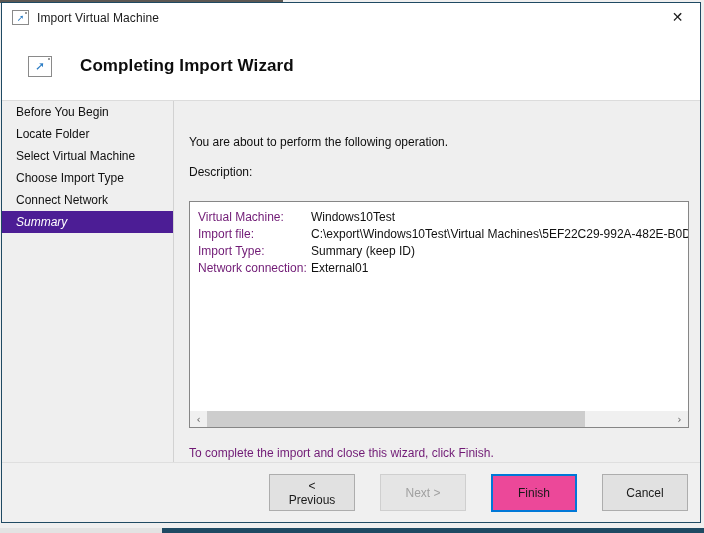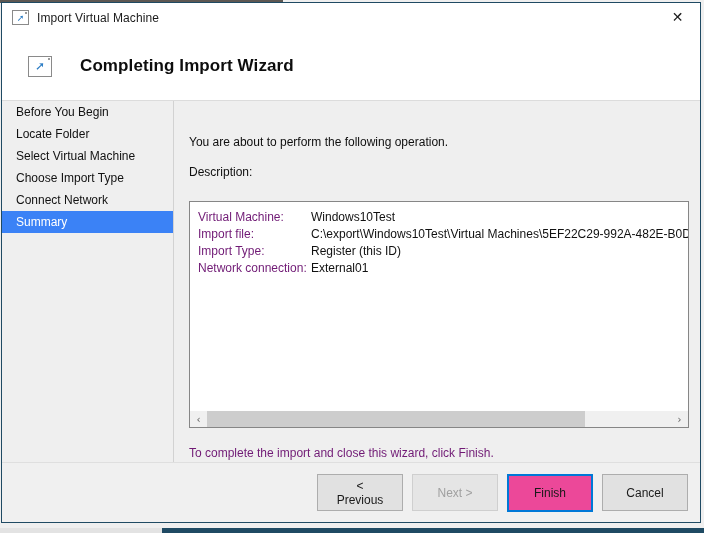--- a/index.html
+++ b/index.html
@@ -270,21 +270,21 @@
     border-top: 1px solid #dfdfdf;
     display: flex;
     align-items: center;
     justify-content: flex-end;
     padding-right: 12px;
     box-sizing: border-box;
   }
   .btn {
     width: 86px;
     height: 37px;
-    margin-left: 9px;
+    margin-left: 25px;
     background: #e1e1e1;
     border: 1px solid #adadad;
     box-sizing: border-box;
     font-family: "Liberation Sans", sans-serif;
     font-size: 12px;
     color: #1a1a1a;
     display: flex;
     align-items: center;
     justify-content: center;
     cursor: default;
@@ -333,21 +333,21 @@
   </div>
 
   <div class="body">
 
     <div class="sidebar">
       <div class="side-item">Before You Begin</div>
       <div class="side-item">Locate Folder</div>
       <div class="side-item">Select Virtual Machine</div>
       <div class="side-item">Choose Import Type</div>
       <div class="side-item">Connect Network</div>
-      <div class="side-item selected" style="background: #3b82f6;">Summary</div>
+      <div class="side-item selected" style="background: #4c1d95; font-style: italic;">Summary</div>
     </div>
 
     <div class="content">
       <div class="lead-text">You are about to perform the following operation.</div>
       <div class="desc-label">Description:</div>
 
       <div class="descbox">
         <div class="descbox-inner">
 
           <div class="desc-row">
@@ -355,21 +355,21 @@
             <div class="desc-val">Windows10Test</div>
           </div>
 
           <div class="desc-row">
             <div class="desc-key">Import file:</div>
             <div class="desc-val">C:\export\Windows10Test\Virtual Machines\5EF22C29-992A-482E-B0DA-9AA5</div>
           </div>
 
           <div class="desc-row">
             <div class="desc-key">Import Type:</div>
-            <div class="desc-val">Register (this ID)</div>
+            <div class="desc-val">Summary (keep ID)</div>
           </div>
 
           <div class="desc-row">
             <div class="desc-key">Network connection:</div>
             <div class="desc-val">External01</div>
           </div>
 
         </div>
 
         <div class="hscroll">

